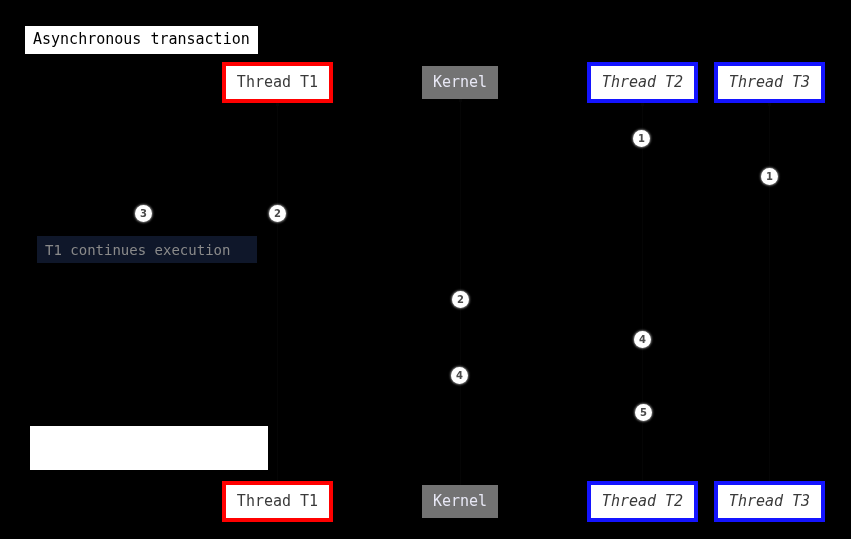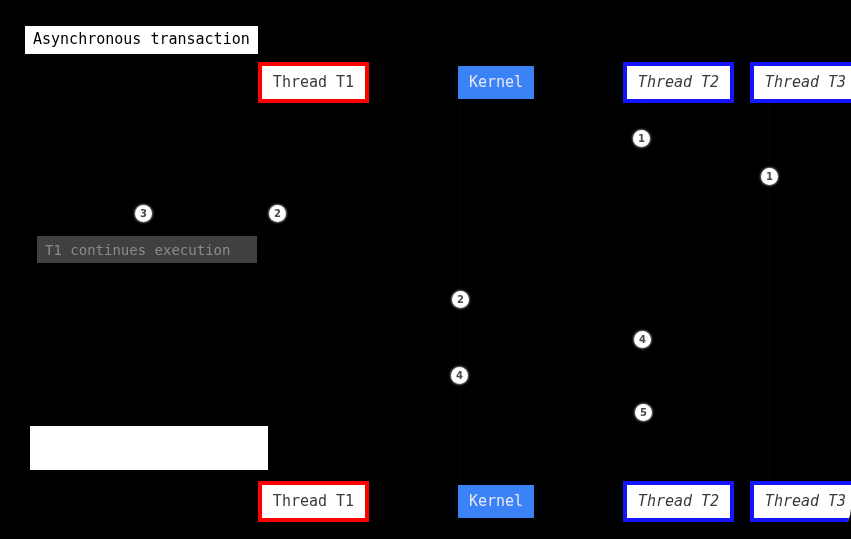--- a/index.html
+++ b/index.html
@@ -7,21 +7,20 @@
     padding: 0;
     background: #000000;
   }
   #canvas {
     position: relative;
     width: 851px;
     height: 539px;
     background: #000000;
     overflow: hidden;
     font-family: "DejaVu Sans Mono", "Liberation Mono", monospace;
-    border-radius: 31px;
   }
 
   
   .title-box {
     position: absolute;
     background: #ffffff;
     color: #000000;
     font-size: 15px;
     line-height: 1;
     padding: 6px 8px 7px 8px;
@@ -32,56 +31,55 @@
   
   .lifeline-box {
     position: absolute;
     display: flex;
     align-items: center;
     justify-content: center;
     white-space: nowrap;
     font-size: 15px;
     line-height: 1;
     box-sizing: border-box;
-    margin-left: 36px;
   }
   .lifeline-box.red {
     background: #ffffff;
     border: 4px solid #ff0000;
     color: #3a3a3a;
   }
   .lifeline-box.blue {
     background: #ffffff;
     border: 4px solid #1414ff;
     color: #3a3a3a;
     font-style: italic;
   }
   .lifeline-box.solid-blue {
-    background: #3b82f6;
+    background: #737373;
     border: none;
     color: #e8e8f5;
   }
 
   
   .lifeline {
     position: absolute;
     width: 1px;
     background: #050505;
   }
   .lifeline-tick {
     position: absolute;
     width: 3px;
     height: 3px;
     background: #050505;
   }
 
   
   .note-box {
     position: absolute;
-    background: #404040;
+    background: #0f172a;
     color: #8a8a8a;
     font-size: 14px;
     line-height: 1;
     display: flex;
     align-items: center;
     padding: 0 8px;
     white-space: nowrap;
     box-sizing: border-box;
   }
   .note-box.empty {

